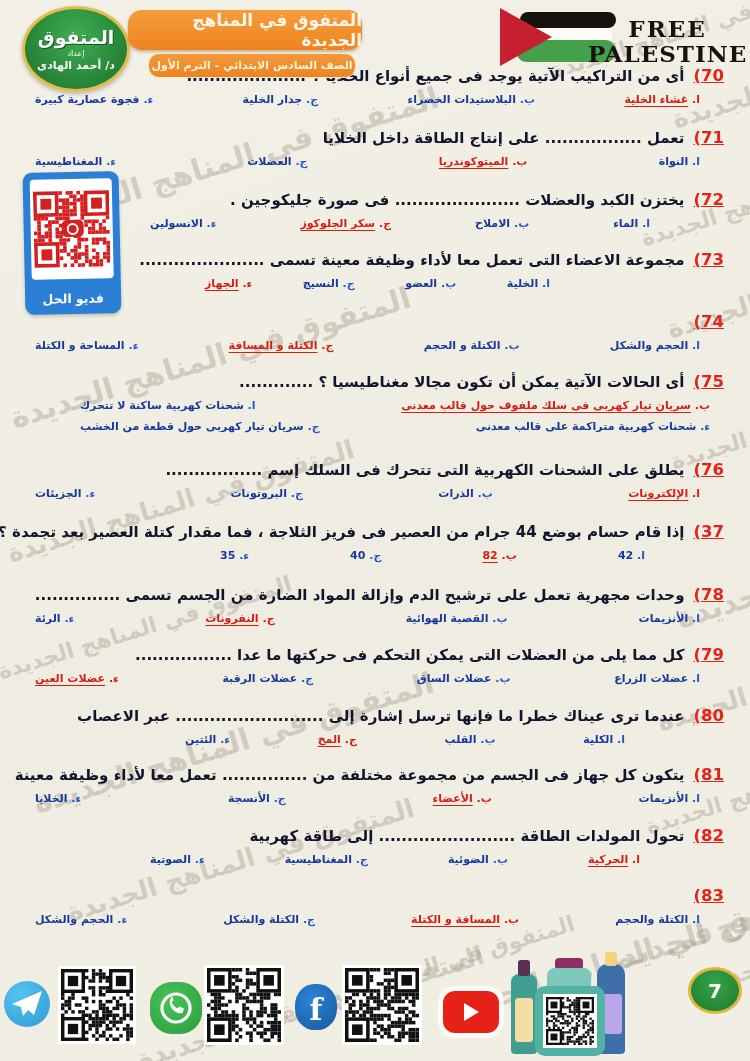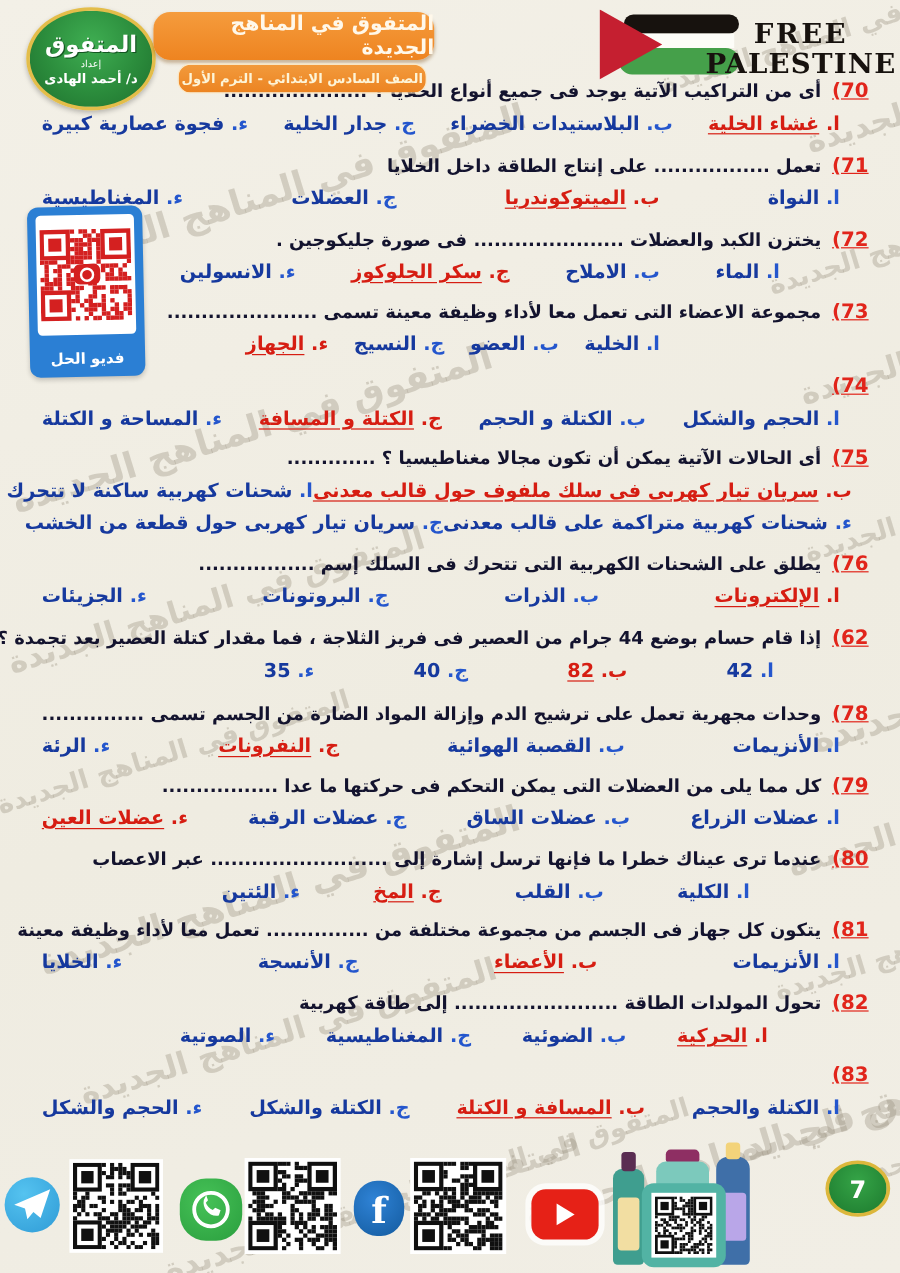--- a/index.html
+++ b/index.html
@@ -33,21 +33,21 @@
     font-family:"DejaVu Serif",serif;font-weight:bold;line-height:25px;}
   .fp .l1{font-size:23px;letter-spacing:2px;text-align:center;}
   .fp .l2{font-size:23px;letter-spacing:1px;margin-right:-14px;padding-left:0;padding-right:14px;}
   
   #questions{position:absolute;inset:0;z-index:2;}
   .q{position:absolute;left:0;right:0;}
   .q-head{display:flex;gap:9px;padding-right:26px;padding-left:8px;align-items:baseline;}
   .q-num{color:#e1251b;font-weight:bold;font-size:16.5px;flex:0 0 auto;text-decoration:underline;}
   .q-text{color:#13132e;font-weight:bold;font-size:15px;white-space:nowrap;}
   .q-opts{display:flex;justify-content:space-between;margin-top:8px;}
-  .opt{font-weight:bold;font-size:16px;color:#16399e;white-space:nowrap;}
+  .opt{font-weight:bold;font-size:11px;color:#16399e;white-space:nowrap;}
   .opt-letter{color:#2456cd;}
   .opt.correct{color:#d61d12;}
   .opt.correct .opt-letter{color:#d61d12;}
   .opt.correct .opt-text{text-decoration:underline;text-underline-offset:3px;}
   
   .solve{position:absolute;left:24px;top:172px;width:96px;height:142px;background:#2b7fd4;
     border-radius:9px;z-index:3;transform:rotate(-1.2deg);box-shadow:0 2px 4px rgba(0,0,0,.2);}
   .solve .panel{position:absolute;left:7px;top:7px;width:82px;height:100px;background:#fff;border-radius:4px;padding:3px;box-sizing:border-box;}
   .solve .yt-dot{position:absolute;left:38px;top:48px;width:22px;height:17px;background:#d42020;border-radius:5px;
     display:flex;align-items:center;justify-content:center;}
@@ -418,21 +418,21 @@
           <span class="opt correct"><span class="opt-letter">ا.</span>&nbsp;<span class="opt-text">الإلكترونات</span></span>
           <span class="opt"><span class="opt-letter">ب.</span>&nbsp;<span class="opt-text">الذرات</span></span>
           <span class="opt"><span class="opt-letter">ج.</span>&nbsp;<span class="opt-text">البروتونات</span></span>
           <span class="opt"><span class="opt-letter">ء.</span>&nbsp;<span class="opt-text">الجزيئات</span></span>
         </div>
       </div>
   </div>
 
   <div class="q" style="top: 522px;">
     <div class="q-head">
-      <span class="q-num" dir="ltr">(62</span>
+      <span class="q-num" dir="ltr">(37</span>
       <span class="q-text">إذا قام حسام بوضع 44 جرام من العصير فى فريز الثلاجة ، فما مقدار كتلة العصير بعد تجمدة ؟ ...</span>
     </div>
     <div class="q-opts-wrap">
         <div class="q-opts" style="padding-right: 105px; padding-left: 220px;">
           <span class="opt"><span class="opt-letter">ا.</span>&nbsp;<span class="opt-text">42</span></span>
           <span class="opt correct"><span class="opt-letter">ب.</span>&nbsp;<span class="opt-text">82</span></span>
           <span class="opt"><span class="opt-letter">ج.</span>&nbsp;<span class="opt-text">40</span></span>
           <span class="opt"><span class="opt-letter">ء.</span>&nbsp;<span class="opt-text">35</span></span>
         </div>
       </div>

